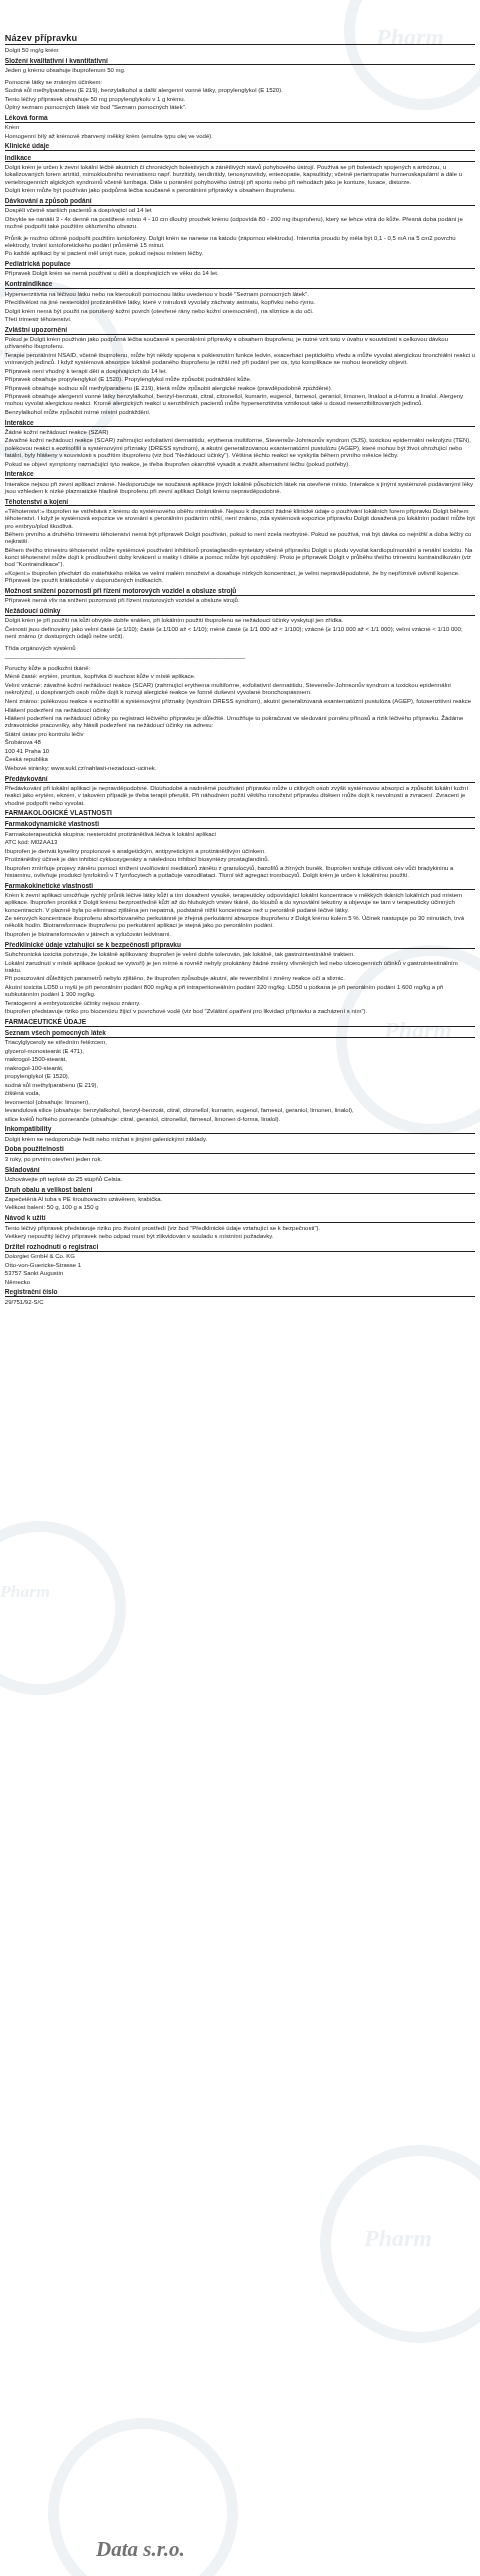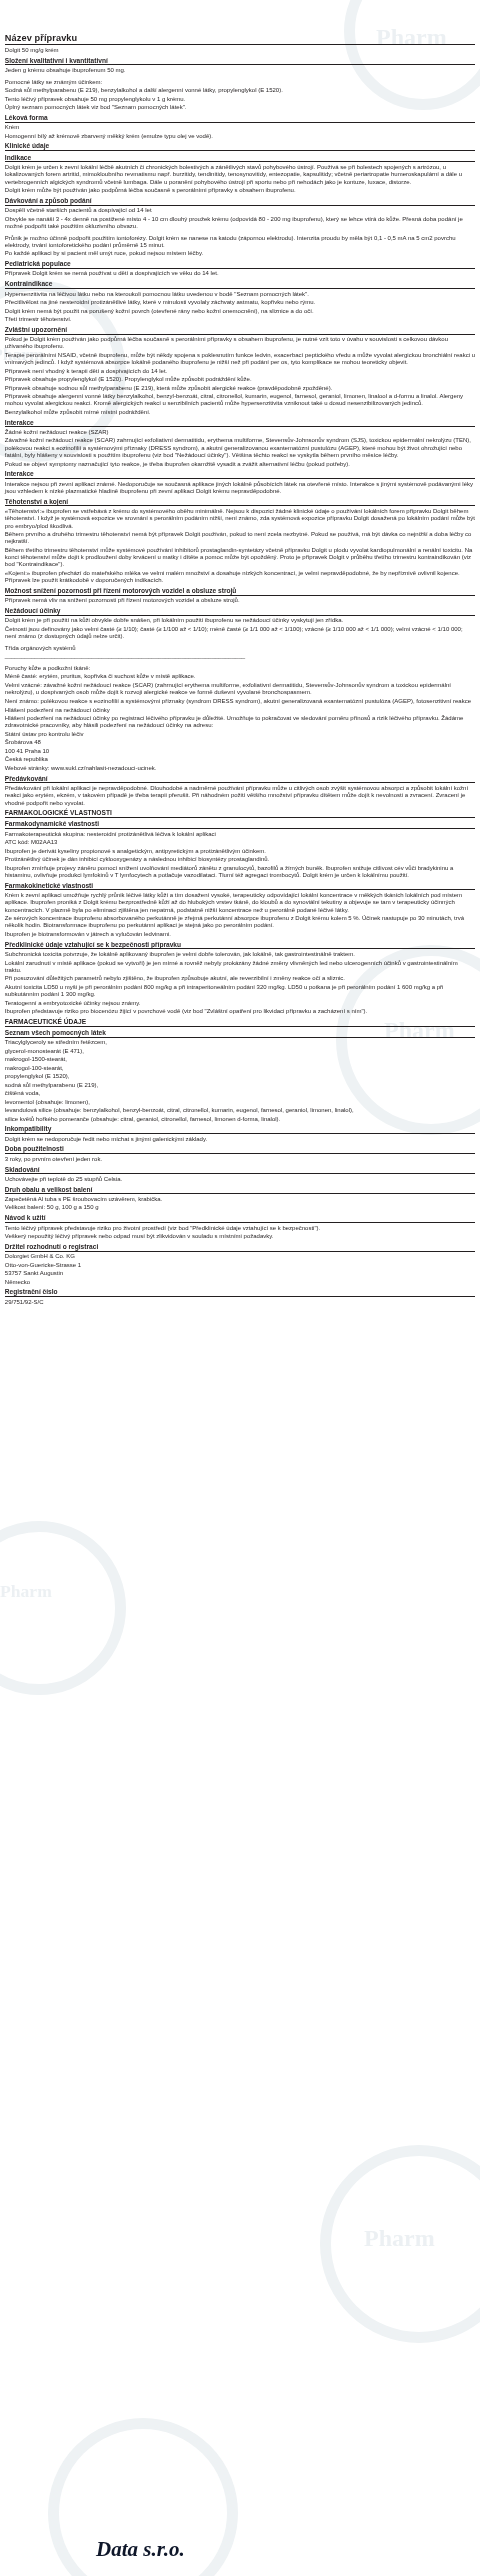--- a/index.html
+++ b/index.html
@@ -17,20 +17,21 @@
     position:relative;
     padding:4.8px 4.8px 32px 4.8px;
     box-sizing:border-box;
   }
   
   .wm{
     position:absolute;
     pointer-events:none;
     color:#e9eef1;
     font-family:"Liberation Serif", serif;
+    font-style:italic;
     font-weight:bold;
     opacity:.85;
     white-space:nowrap;
     z-index:0;
   }
   .wm.a{font-size:24px;}
   .wm.b{font-size:17.6px;}
   .wm-circle{
     position:absolute;
     border-radius:50%;
@@ -65,21 +66,21 @@
   .block{margin-bottom:1.6px;}
   .spacer{height:3.2px;}
   .footer-brand{
     position:absolute;
     left:96px;
     bottom:14.4px;
     font-family:"Liberation Serif", serif;
     font-style:italic;
     font-weight:bold;
     font-size:21px;
-    color:#0f172a;
+    color:#737373;
     z-index:1;
     margin-top:6px;
   }
 </style>
 </head>
 <body>
 
 <div class="page">
 
   <div class="wm-circle" style="left:344px;top:-48px;width:136px;height:136px;"></div>

